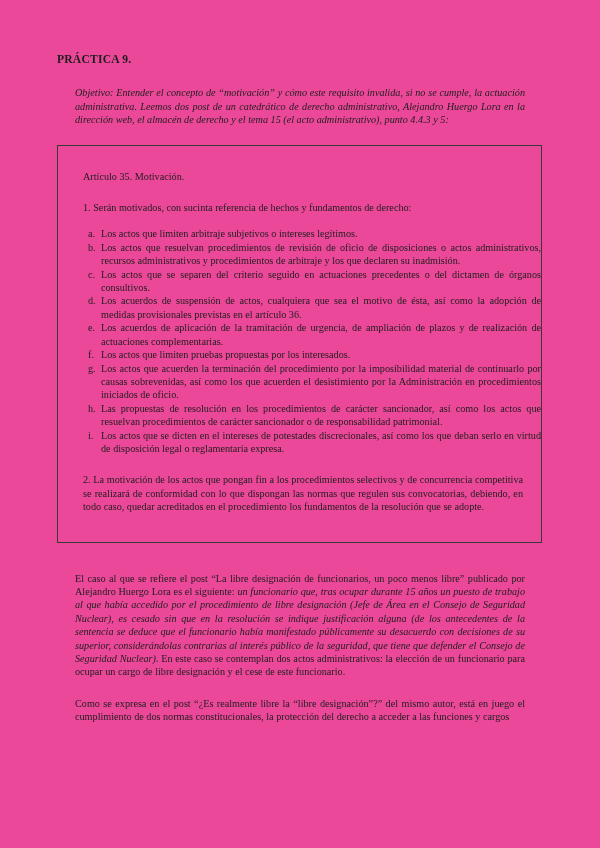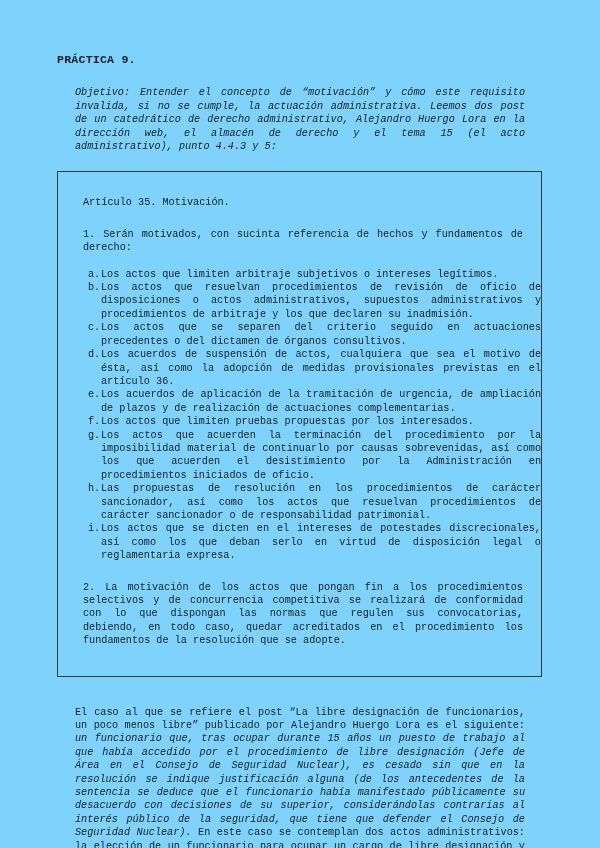--- a/index.html
+++ b/index.html
@@ -1,25 +1,25 @@
 <!DOCTYPE html>
 <html><head>
 <meta charset="utf-8">
 <style>
   html,body{margin:0;padding:0;background:#ffffff;}
   body{width:600px;height:848px;overflow:hidden;}
   .page{
     box-sizing:border-box;
     width:600px;height:848px;
     padding:53px 57px 0 57px;
-    font-family:Liberation Mono, monospace;
+    font-family:Liberation Serif, serif;
     font-size:10.2px;
     line-height:13.4px;
     color:#1d1d1d;
-    background:#7dd3fc;
+    background:#ec4899;
   }
   .page p{margin:18px;}
   h1.doc-title{
     font-size:11.6px;
     font-weight:bold;
     margin:0 0 20px 0;
     letter-spacing:.2px;
   }
   .justify{text-align:justify;}
   .it{font-style:italic;}
@@ -56,21 +56,21 @@
     <p class="gap">Artículo 35. Motivación.</p>
     <p class="gap justify">1. Serán motivados, con sucinta referencia de hechos y fundamentos de derecho:</p>
 
     <div class="list">
       <div class="li">
           <span class="marker">a.</span>
           <span class="li-text">Los actos que limiten arbitraje subjetivos o intereses legítimos.</span>
         </div>
       <div class="li">
           <span class="marker">b.</span>
-          <span class="li-text">Los actos que resuelvan procedimientos de revisión de oficio de disposiciones o actos administrativos, supuestos administrativos y procedimientos de arbitraje y los que declaren su inadmisión.</span>
+          <span class="li-text">Los actos que resuelvan procedimientos de revisión de oficio de disposiciones o actos administrativos, recursos administrativos y procedimientos de arbitraje y los que declaren su inadmisión.</span>
         </div>
       <div class="li">
           <span class="marker">c.</span>
           <span class="li-text">Los actos que se separen del criterio seguido en actuaciones precedentes o del dictamen de órganos consultivos.</span>
         </div>
       <div class="li">
           <span class="marker">d.</span>
           <span class="li-text">Los acuerdos de suspensión de actos, cualquiera que sea el motivo de ésta, así como la adopción de medidas provisionales previstas en el artículo 36.</span>
         </div>
       <div class="li">
@@ -93,14 +93,15 @@
           <span class="marker">i.</span>
           <span class="li-text">Los actos que se dicten en el intereses de potestades discrecionales, así como los que deban serlo en virtud de disposición legal o reglamentaria expresa.</span>
         </div>
     </div>
 
     <p class="justify">2. La motivación de los actos que pongan fin a los procedimientos selectivos y de concurrencia competitiva se realizará de conformidad con lo que dispongan las normas que regulen sus convocatorias, debiendo, en todo caso, quedar acreditados en el procedimiento los fundamentos de la resolución que se adopte.</p>
   </div>
 
   <p class="case-para justify"><span>El caso al que se refiere el post “La libre designación de funcionarios, un poco menos libre” publicado por Alejandro Huergo Lora es el siguiente: </span><span class="it">un funcionario que, tras ocupar durante 15 años un puesto de trabajo al que había accedido por el procedimiento de libre designación (Jefe de Área en el Consejo de Seguridad Nuclear), es cesado sin que en la resolución se indique justificación alguna (de los antecedentes de la sentencia se deduce que el funcionario había manifestado públicamente su desacuerdo con decisiones de su superior, considerándolas contrarias al interés público de la seguridad, que tiene que defender el Consejo de Seguridad Nuclear).</span><span> En este caso se contemplan dos actos administrativos: la elección de un funcionario para ocupar un cargo de libre designación y el cese de este funcionario.</span></p>
 
+  <p class="justify">Como se expresa en el post “¿Es realmente libre la “libre designación”?” del mismo autor, está en juego el cumplimiento de dos normas constitucionales, la protección del derecho a acceder a las funciones y cargos</p>
 
 </div>
 
 </body></html>

